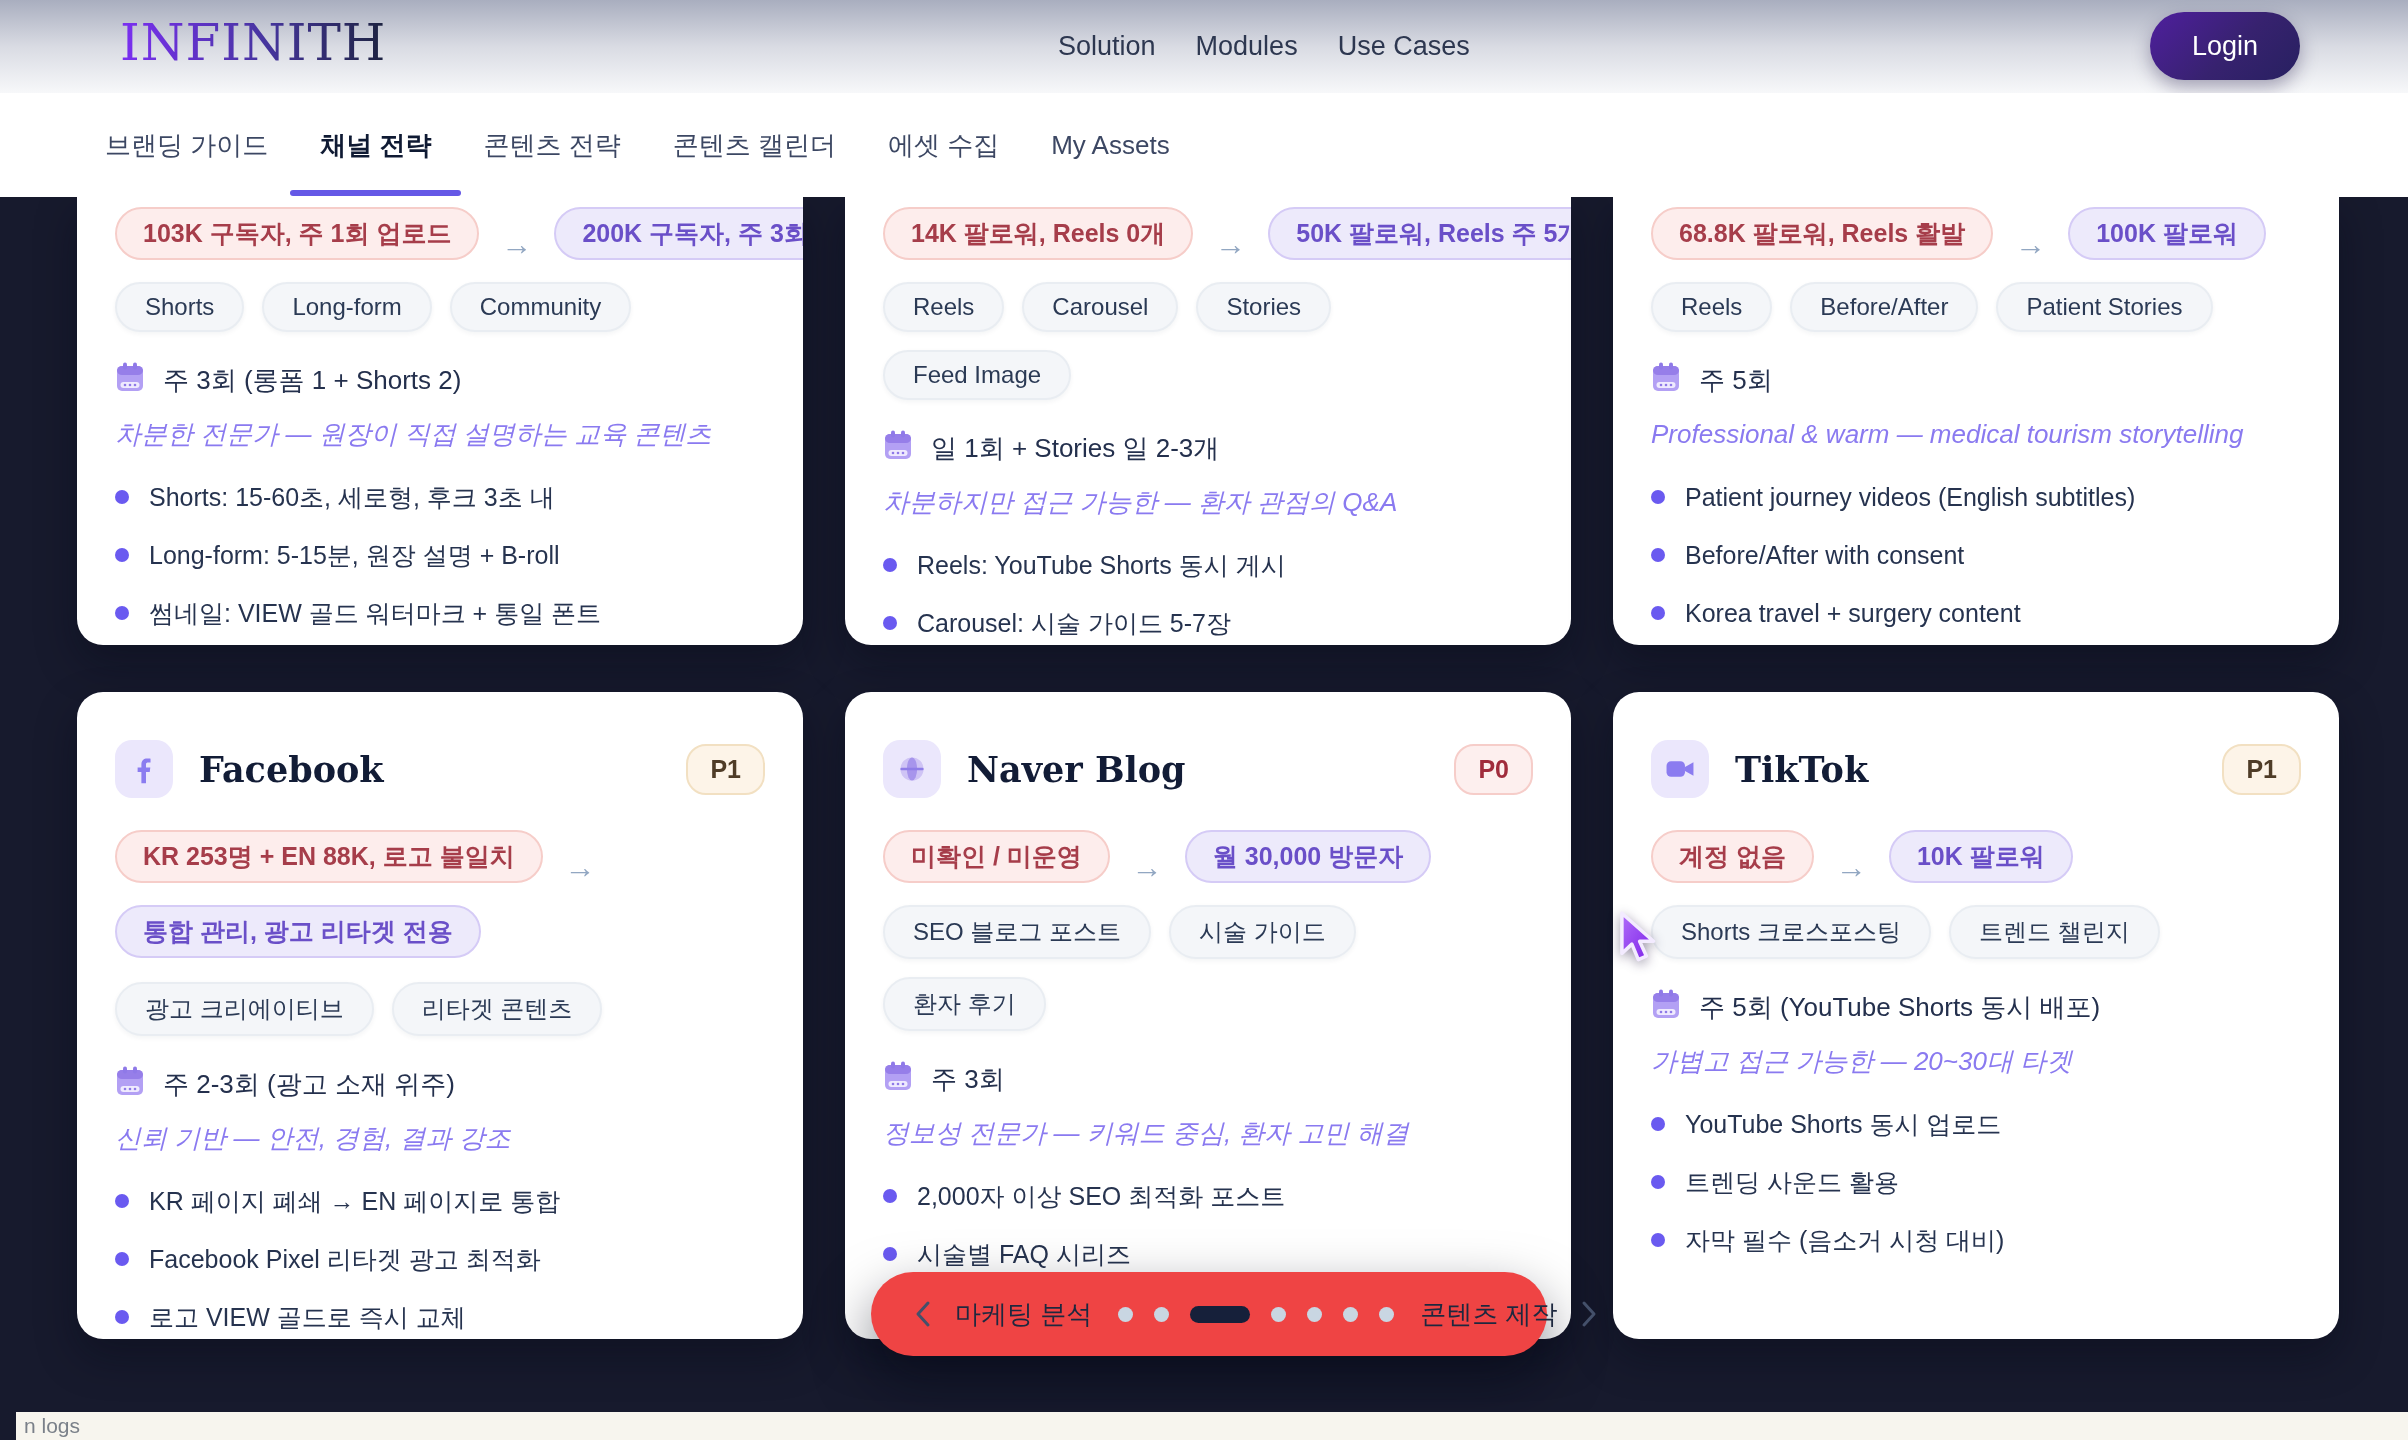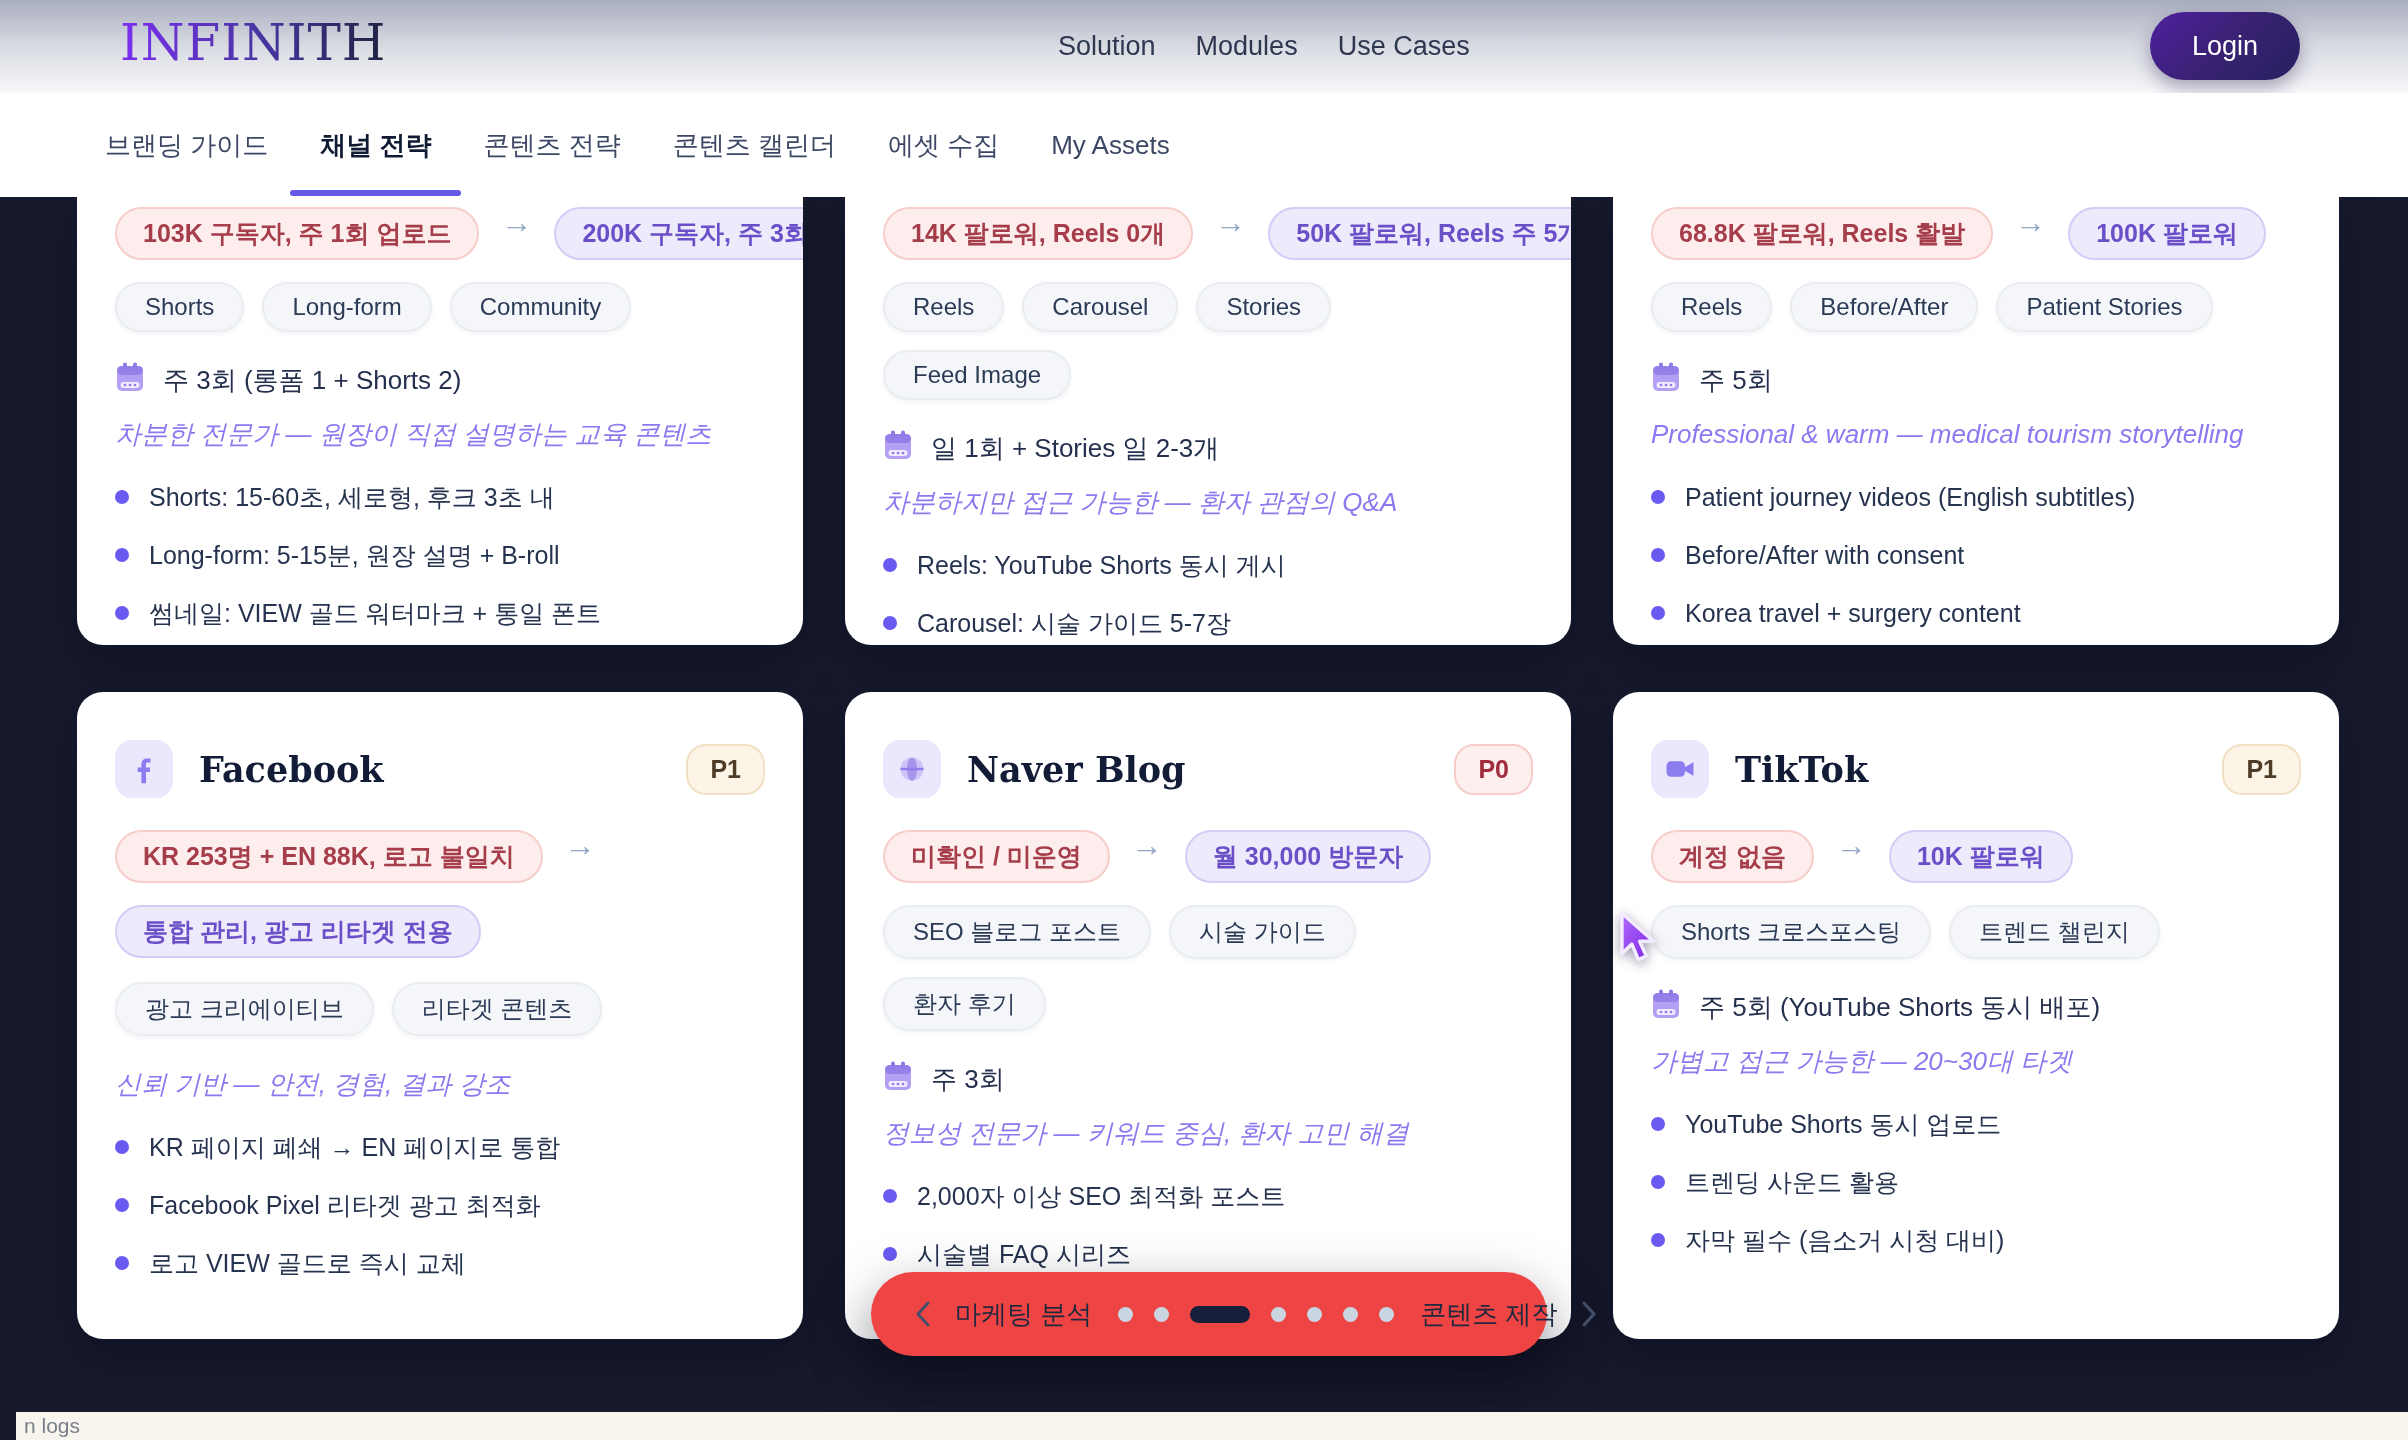--- a/index.html
+++ b/index.html
@@ -52,21 +52,21 @@
   .card.full{height:647px;border-radius:26px;padding:48px 38px 0;}
   .card-header{display:flex;align-items:center;gap:26px;margin-bottom:32px;}
   .icon-tile{width:58px;height:58px;border-radius:17px;background:#ebe7fc;flex:none;
     display:flex;align-items:center;justify-content:center;}
   .icon-tile svg{width:34px;height:34px;}
   .card-title{font-family:"DejaVu Serif","Liberation Serif",serif;font-weight:bold;
     font-size:35px;color:#121c36;}
   .priority{margin-left:auto;font-size:25px;font-weight:bold;padding:9px 22px;border-radius:20px;}
   .priority.p1{background:#fdf4e8;border:2px solid #f2e0c2;color:#4f3c27;}
   .priority.p0{background:#fdefee;border:2px solid #f6cdc9;color:#a02c3c;}
-  .badge-row{display:flex;align-items:flex-start;gap:22px;margin-bottom:22px;min-height:48px;}
+  .badge-row{display:flex;align-items:flex-end;gap:22px;margin-bottom:22px;min-height:48px;}
   .badge-row.secondary{margin-bottom:24px;}
   .badge{font-size:25px;font-weight:bold;padding:8px 26px;border-radius:999px;white-space:nowrap;box-sizing:border-box;}
   .badge.pink{background:#fdedec;border:2px solid #f6cdc9;color:#a63d4a;}
   .badge.purple{background:#edeafb;border:2px solid #d5cbf6;color:#6a4fc8;}
   .arrow{color:#92a7c2;font-size:31px;line-height:1;}
   .tag-row{display:flex;align-items:center;gap:18px;margin-bottom:28px;flex-wrap:wrap;}
   .tag{font-size:24px;color:#2b3a55;background:#f4f6f9;border:2px solid #e9edf2;
     padding:9px 28px;border-radius:999px;white-space:nowrap;box-shadow:0 2px 5px rgba(20,30,60,.05);}
   .schedule{display:flex;align-items:center;gap:18px;font-size:26px;color:#24304d;margin-bottom:14px;min-height:40px;}
   .schedule svg{width:30px;height:32px;flex:none;}
@@ -251,20 +251,33 @@
           <span class="badge pink">KR 253명 + EN 88K, 로고 불일치</span>
           <span class="arrow">→</span>
         </div>
         <div class="badge-row secondary">
           <span class="badge purple">통합 관리, 광고 리타겟 전용</span>
         </div>
         <div class="tag-row">
           <span class="tag">광고 크리에이티브</span>
           <span class="tag">리타겟 콘텐츠</span>
         </div>
+        <div class="schedule">
+          <span><svg viewBox="0 0 30 32">
+              <rect x="2" y="5" width="26" height="25" rx="5" fill="#b3a0f4"></rect>
+              <rect x="2" y="5" width="26" height="9" rx="5" fill="#967ee9"></rect>
+              <rect x="8" y="1.5" width="4" height="7" rx="2" fill="#8f79e8"></rect>
+              <rect x="18" y="1.5" width="4" height="7" rx="2" fill="#8f79e8"></rect>
+              <rect x="5.5" y="21" width="19" height="6" rx="3" fill="#efeafe"></rect>
+              <circle cx="10" cy="24" r="1.3" fill="#8f79e8"></circle>
+              <circle cx="15" cy="24" r="1.3" fill="#8f79e8"></circle>
+              <circle cx="20" cy="24" r="1.3" fill="#8f79e8"></circle>
+            </svg></span>
+          <span>주 2-3회 (광고 소재 위주)</span>
+        </div>
         <div class="tone">신뢰 기반 — 안전, 경험, 결과 강조</div>
         <ul class="bullets">
           <li>
             <span class="dot"></span>
             <span>KR 페이지 폐쇄 → EN 페이지로 통합</span>
           </li>
           <li>
             <span class="dot"></span>
             <span>Facebook Pixel 리타겟 광고 최적화</span>
           </li>

